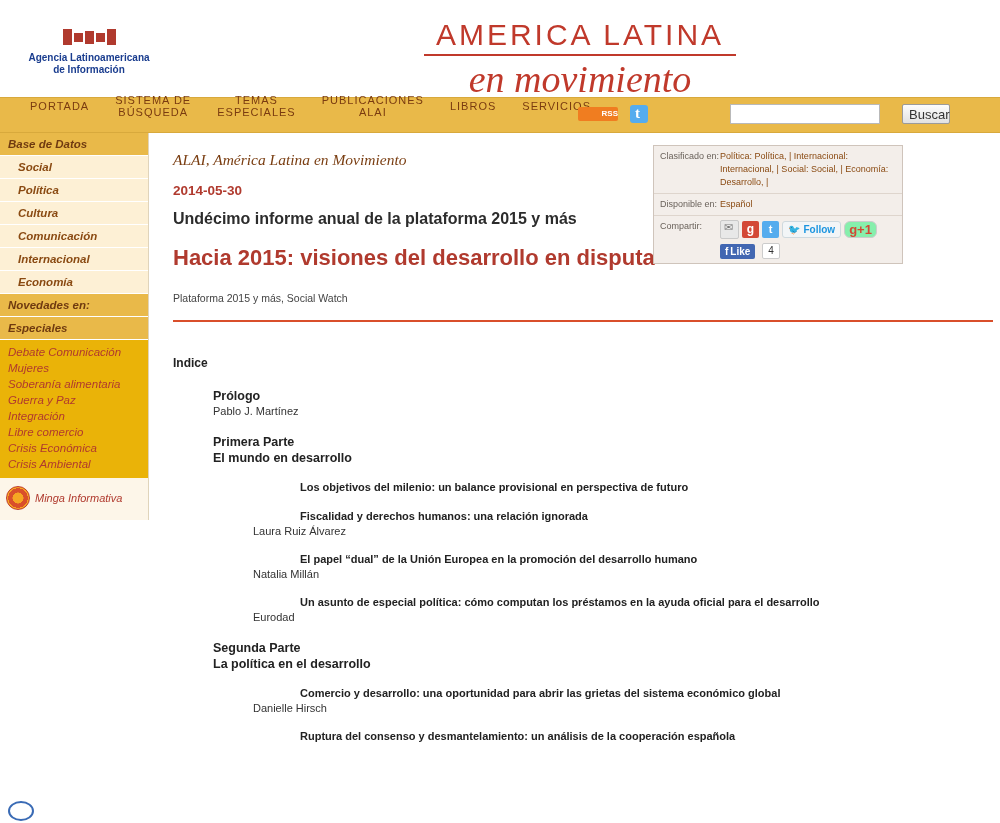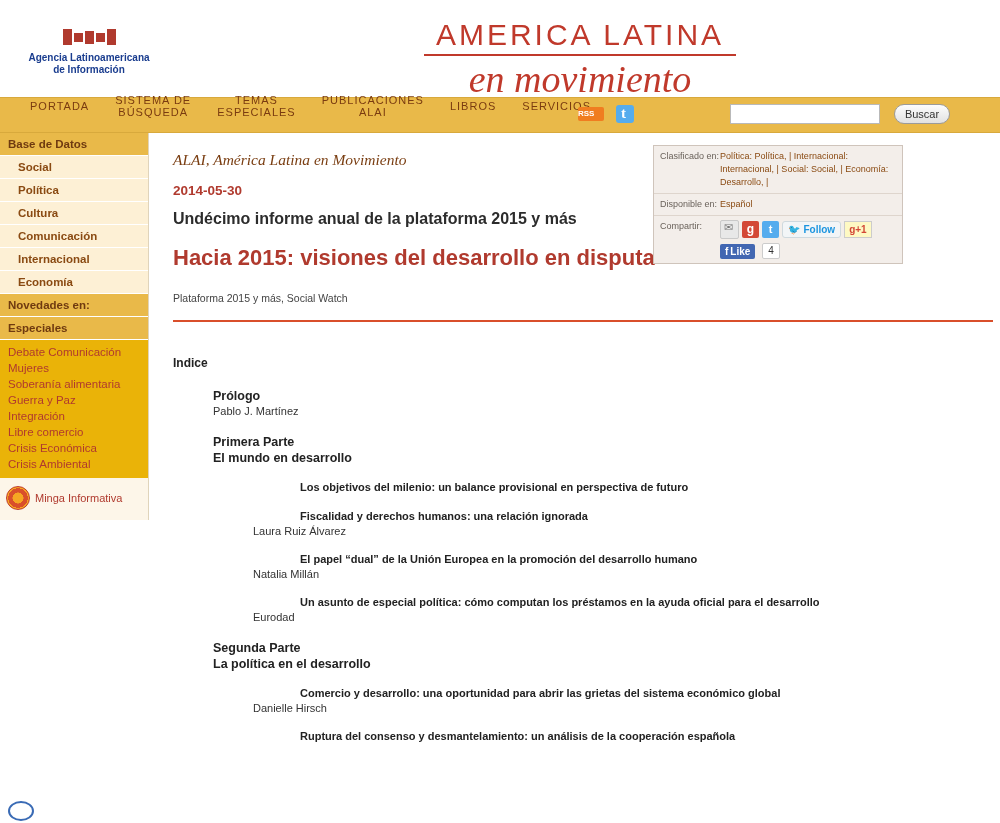--- a/index.html
+++ b/index.html
@@ -46,49 +46,50 @@
     position:relative;
   }
   .nav-items{position:absolute;left:30px;top:0;height:16px;display:flex;align-items:center;}
   .nav-item{
     color:#7a3b10;font-size:11px;letter-spacing:1px;
     margin-right:26px;cursor:pointer;line-height:12px;text-align:center;
   }
   .nav-item .l2{display:block;}
   .nav-icons{position:absolute;left:578px;top:7px;display:flex;align-items:center;gap:12px;}
   .rss-icon{
-    width:26px;height:14px;background:#f07d20;border-radius:2px;
-    color:#fff;font-size:8px;font-weight:bold;text-align:left;line-height:14px;
+    width:40px;height:14px;background:#f07d20;border-radius:2px;
+    color:#fff;font-size:8px;font-weight:bold;text-align:right;line-height:14px;
     font-family:"Liberation Sans",sans-serif;letter-spacing:0;
   }
   .tw-icon{
     width:18px;height:18px;background:#55acee;border-radius:3px;position:relative;
   }
   .tw-icon:after{
     content:"t";position:absolute;left:5px;top:0px;color:#fff;font-size:15px;
     font-family:"Liberation Serif",serif;font-weight:bold;
   }
   .search-wrap{position:absolute;right:120px;top:6px;}
   .search-input{
     width:140px;height:18px;border:1px solid #b9b9b9;background:#fff;
     font-size:11px;padding:0 4px;box-sizing:content-box;
   }
   .btn-buscar{
     position:absolute;right:50px;top:6px;
-    width:56px;height:20px;background:linear-gradient(#fdfdfd,#e2e2e2);
-    border:1px solid #9b9b9b;border-radius:10px;font-size:11px;color:#333;
+    width:48px;height:20px;background:linear-gradient(#fdfdfd,#e2e2e2);
+    border:1px solid #9b9b9b;border-radius:2px;font-size:13px;color:#333;
     cursor:pointer;
   }
 
   
   .body-wrap{position:relative;}
   .sidebar{
     position:absolute;left:0;top:0;width:148px;
     background:#fdf6e9;
     border-right:1px solid #e0d4bb;
+    font-style:italic;
   }
   .sb-head{
     background:#e9b949;color:#6f3a10;font-size:11.5px;font-weight:bold;
     padding:5px 8px;border-bottom:1px solid #fff;
   }
   .sb-item{
     background:#fdf0d5;color:#8a4a12;font-size:11.5px;font-weight:bold;
     padding:5px 8px 5px 18px;border-bottom:1px solid #ffffff;
   }
   .sb-link{
@@ -145,22 +146,22 @@
   .si.mail{background:#e8e8e8;border:1px solid #c9c9c9;}
   .si.mail:after{content:"✉";position:absolute;left:3px;top:0px;font-size:11px;color:#777;}
   .si.gplus{background:#d34836;color:#fff;font-size:12px;text-align:center;line-height:17px;font-weight:bold;}
   .si.tw{background:#55acee;color:#fff;font-size:11px;text-align:center;line-height:17px;font-weight:bold;}
   .follow-btn{
     display:inline-flex;align-items:center;gap:3px;
     background:#f2f5f7;border:1px solid #cfd9de;border-radius:3px;
     padding:1px 5px;font-size:10px;color:#1b95e0;font-weight:bold;
   }
   .gplus1{
-    display:inline-flex;align-items:center;background:#fef9c3;border:1px solid #ccc;
-    border-radius:0;padding:0 4px;font-size:10px;color:#d34836;font-weight:bold;height:15px;
+    display:inline-flex;align-items:center;background:#86efac;border:1px solid #ccc;
+    border-radius:6px;padding:0 4px;font-size:13px;color:#d34836;font-weight:bold;height:15px;
   }
   .like-btn{
     display:inline-flex;align-items:center;gap:2px;background:#4267b2;color:#fff;
     border-radius:2px;padding:1px 5px;font-size:10px;font-weight:bold;
   }
   .like-count{
     display:inline-block;background:#fff;border:1px solid #ccc;border-radius:2px;
     padding:0 5px;font-size:10px;color:#333;margin-left:4px;height:14px;line-height:14px;
   }
 

